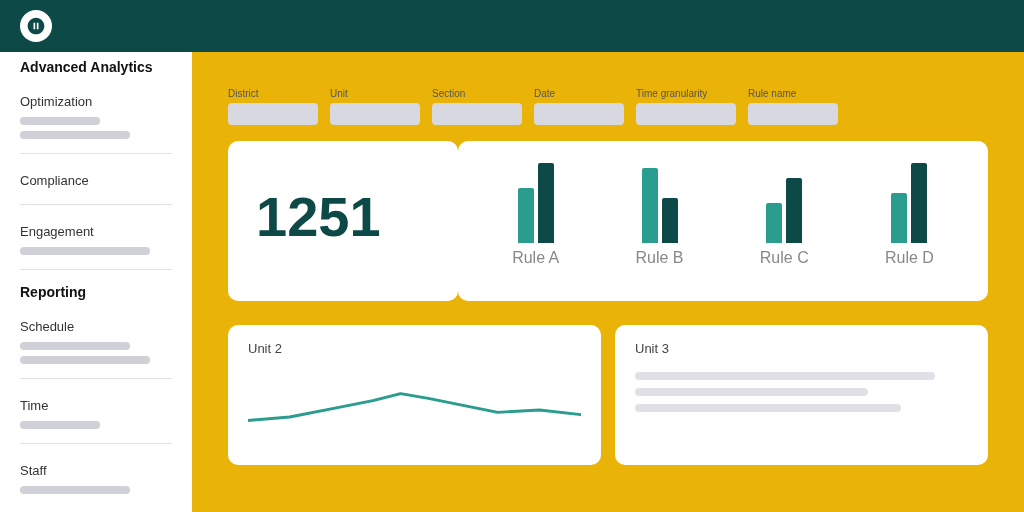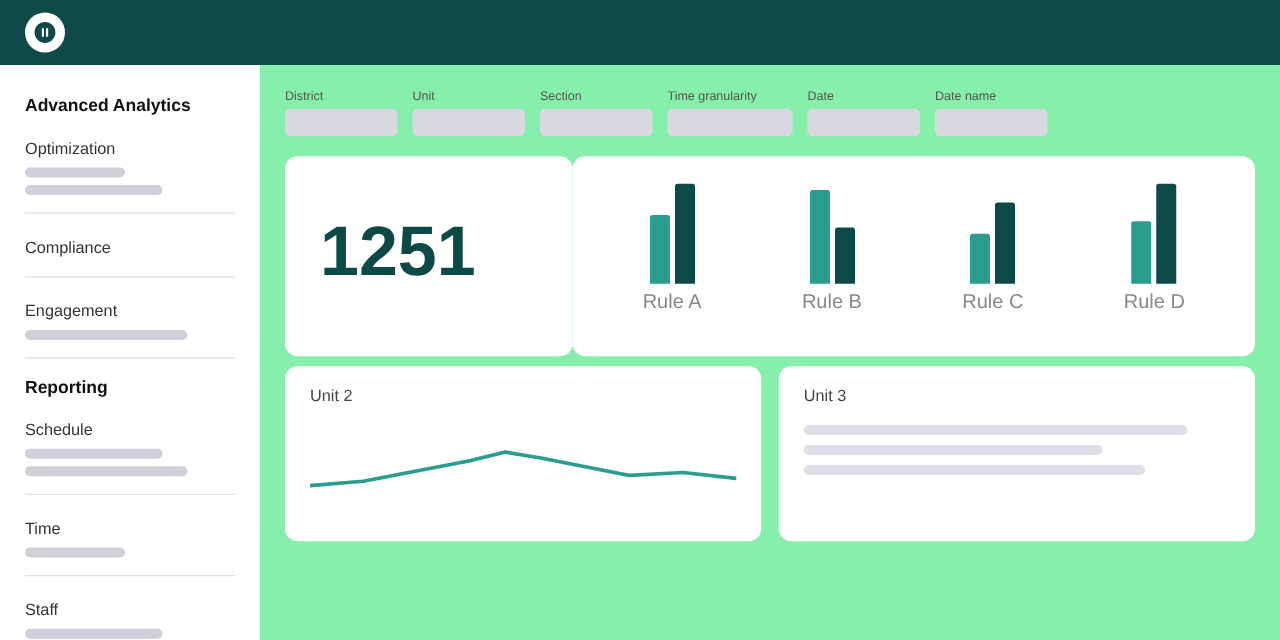--- a/index.html
+++ b/index.html
@@ -43,23 +43,23 @@
 
     
     .main-layout {
       display: flex;
       flex: 1;
       overflow: hidden;
     }
 
     
     .sidebar {
-      width: 208px;
-      background: #fff;
-      padding: 24px 20px;
+      width: 192px;
+      background: #fff;
+      padding: 7px 20px;
       flex-shrink: 0;
       overflow-y: auto;
     }
 
     .sidebar-section-title {
       font-weight: 700;
       font-size: 14px;
       color: #111;
       margin-bottom: 10px;
     }
@@ -85,22 +85,22 @@
 
     .sidebar-divider {
       height: 1px;
       background: #e0e0e8;
       margin: 14px 0;
     }
 
     
     .content-area {
       flex: 1;
-      background: #86efac;
-      padding: 20px;
+      background: #eab308;
+      padding: 36px;
       overflow-y: auto;
     }
 
     
     .filter-row {
       display: flex;
       gap: 12px;
       margin-bottom: 16px;
       flex-wrap: wrap;
     }
@@ -118,21 +118,21 @@
       width: 90px;
       background: #d8d8e0;
       border-radius: 4px;
     }
     .filter-input-placeholder.wide { width: 100px; }
 
     
     .cards-row {
       display: flex;
       gap: 0;
-      margin-bottom: 8px;
+      margin-bottom: 24px;
     }
     .cards-row-bottom {
       display: flex;
       gap: 14px;
       justify-content: center;
     }
 
     
     .kpi-card {
       background: #fff;
@@ -271,29 +271,29 @@
         </div>
         <div class="filter-group">
           <span class="filter-label">Unit</span>
           <div class="filter-input-placeholder"></div>
         </div>
         <div class="filter-group">
           <span class="filter-label">Section</span>
           <div class="filter-input-placeholder"></div>
         </div>
         <div class="filter-group">
+          <span class="filter-label">Date</span>
+          <div class="filter-input-placeholder"></div>
+        </div>
+        <div class="filter-group">
           <span class="filter-label">Time granularity</span>
           <div class="filter-input-placeholder wide"></div>
         </div>
         <div class="filter-group">
-          <span class="filter-label">Date</span>
-          <div class="filter-input-placeholder"></div>
-        </div>
-        <div class="filter-group">
-          <span class="filter-label">Date name</span>
+          <span class="filter-label">Rule name</span>
           <div class="filter-input-placeholder"></div>
         </div>
       </div>
 
       <div class="cards-row">
 
         <div class="kpi-card">
           <div class="kpi-number">1251</div>
         </div>
 

